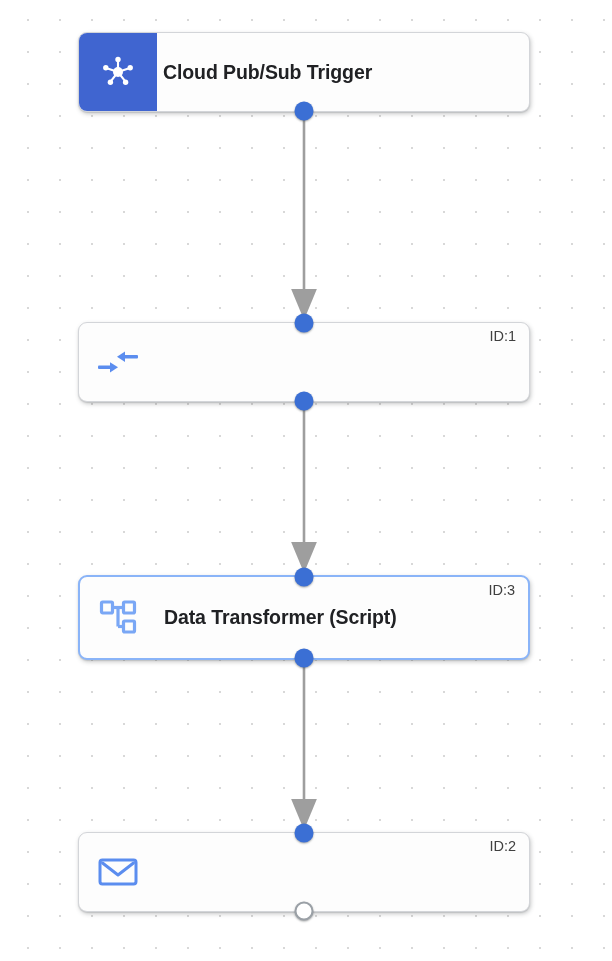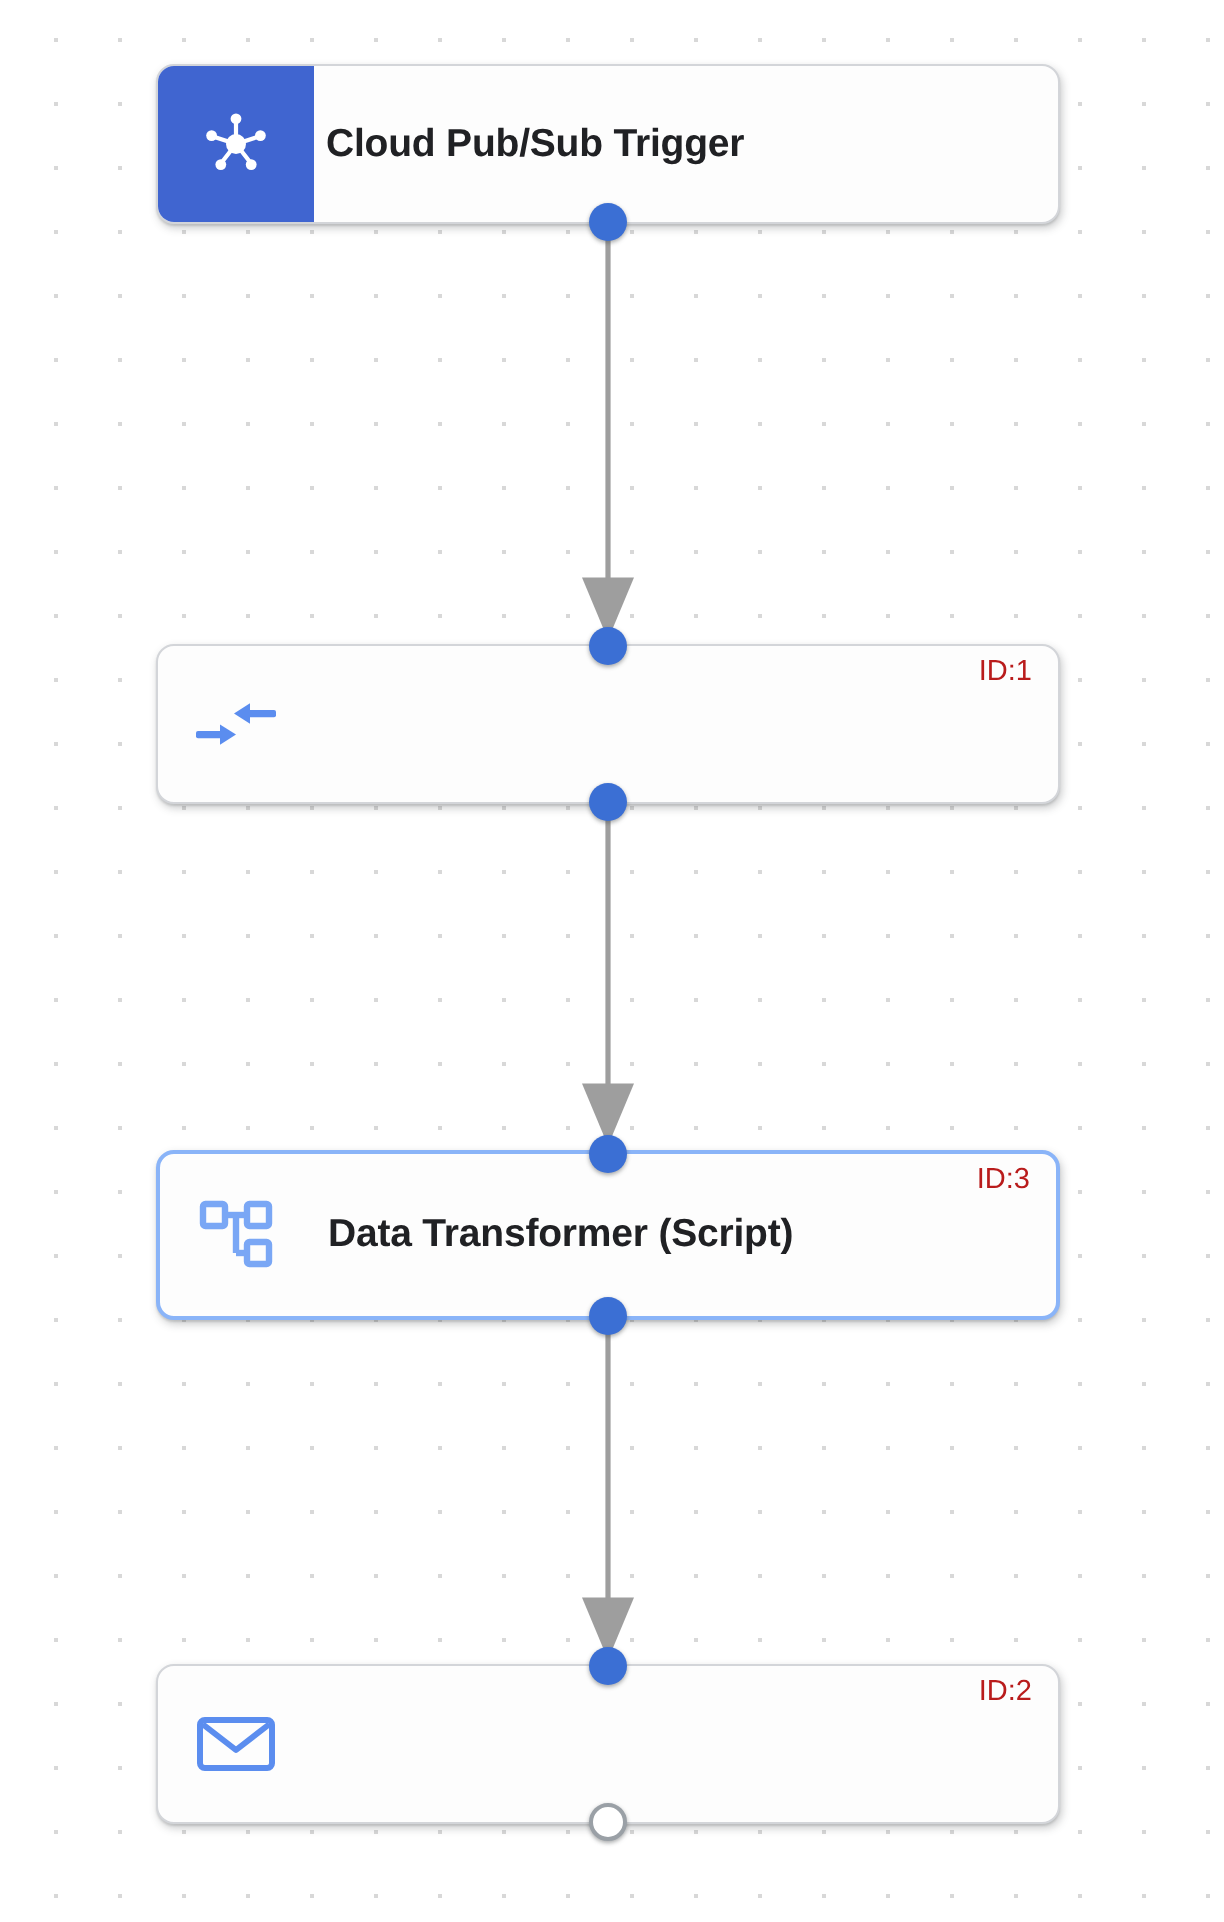--- a/index.html
+++ b/index.html
@@ -73,21 +73,21 @@
     padding-left: 6px;
   }
 
   
   .id-badge {
     position: absolute;
     top: 5px;
     right: 13px;
     font-size: 14.5px;
     font-weight: normal;
-    color: #b91c1c;
+    color: #404040;
     letter-spacing: 0px;
   }
 
   
   .port {
     position: absolute;
     width: 19px; height: 19px;
     border-radius: 50%;
     left: 50%;
     transform: translate(-50%, -50%);

